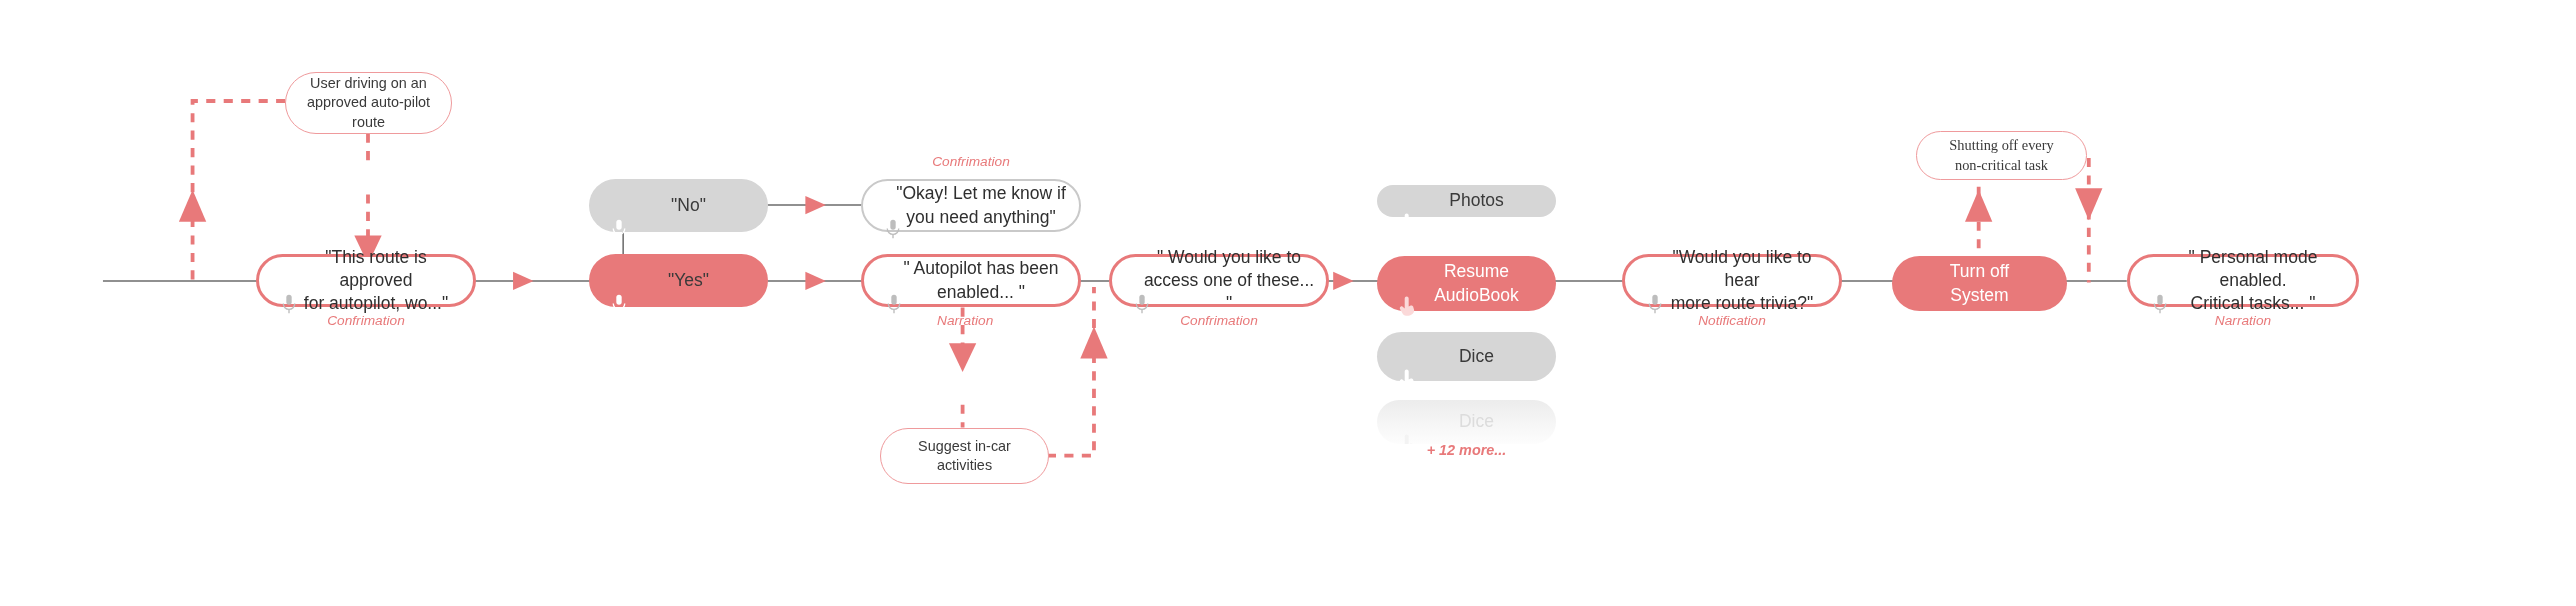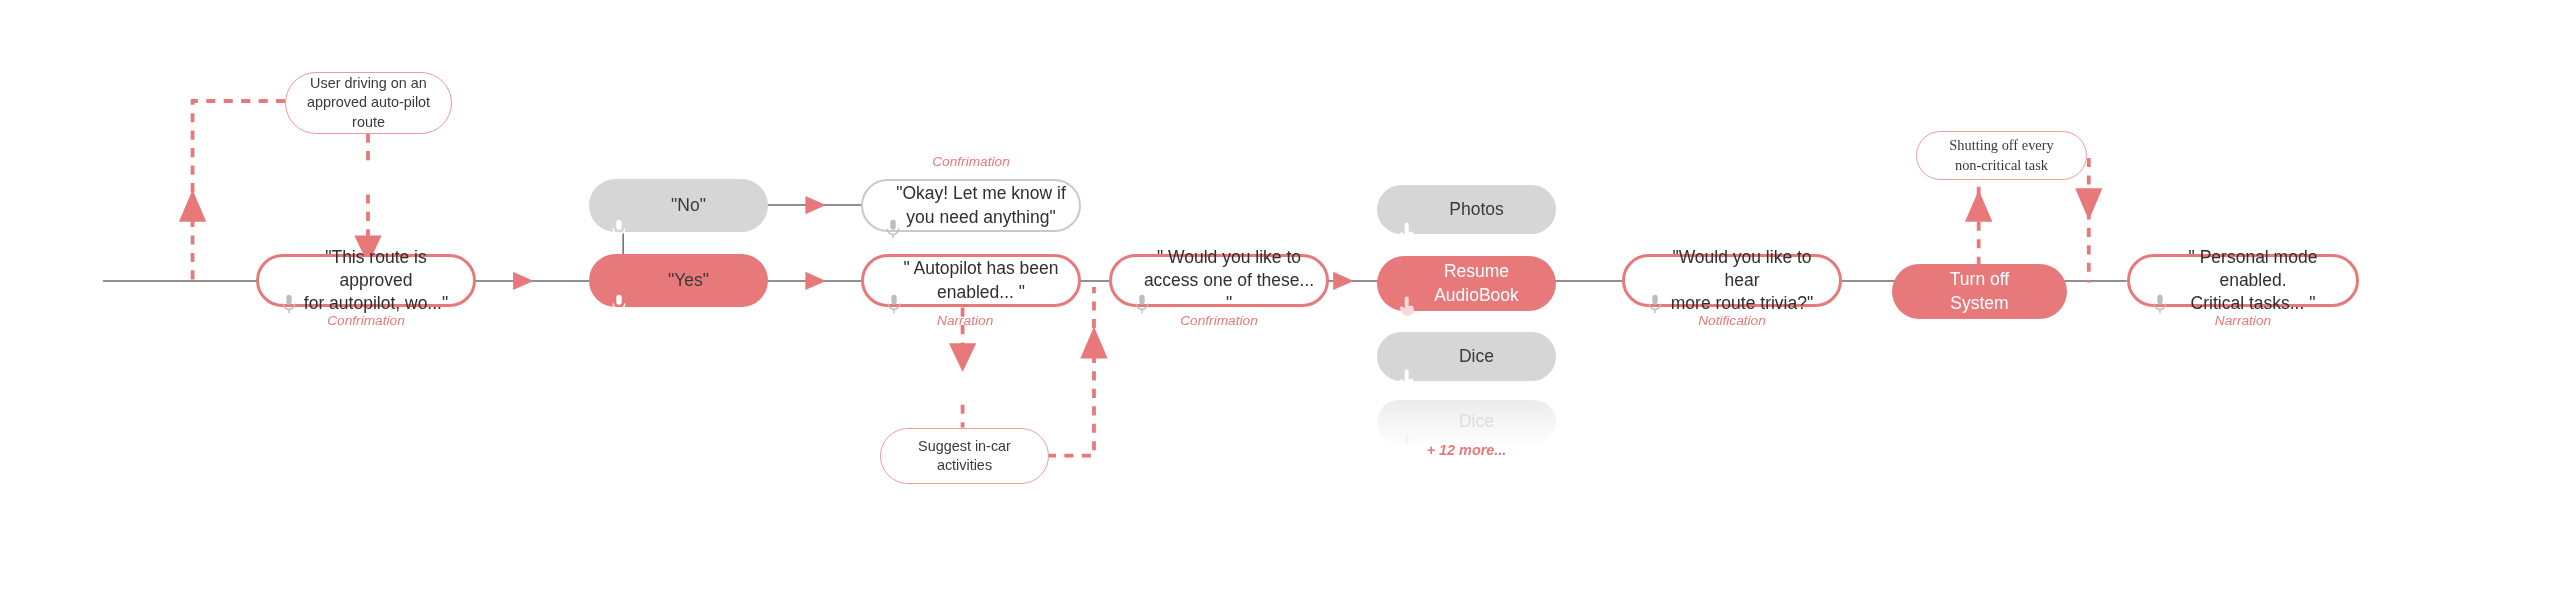--- a/index.html
+++ b/index.html
@@ -243,21 +243,21 @@
           <rect x="9.5" y="3" width="7" height="13" rx="3.5" fill="#bdbdbd"></rect>
           <path d="M5.5 14.5a7.5 7.5 0 0 0 15 0" fill="none" stroke="#bdbdbd" stroke-width="1.8"></path>
           <line x1="13" y1="22" x2="13" y2="27" stroke="#bdbdbd" stroke-width="1.8"></line>
         </svg>
     </span>
     <span class="label">" Would you like to
 access one of these... "</span>
   </div>
   <div class="caption" style="left:1109px;top:313px;width:220px;">Confrimation</div>
 
-  <div class="node grey has-icon" style="left:1377px;top:185px;width:179px;height:49px;align-items:center;">
+  <div class="node grey has-icon" style="left:1377px;top:185px;width:179px;height:32px;align-items:center;">
     <span class="pill-icon">
       <svg viewBox="0 0 26 30">
           <path d="M10 4c0-1.6 1.2-2.8 2.6-2.8S15.2 2.4 15.2 4v10.2l2.6-1.1c1.4-.6 2.9.2 3.3 1.6l1.1 4c.5 1.9-.2 3.9-1.8 5l-2.3 1.6c-1 .7-2.2 1-3.4 1h-3.1c-1.5 0-2.9-.7-3.8-1.9L4.1 18c-.8-1.1-.6-2.6.5-3.4 1-.7 2.4-.6 3.2.3L10 17V4z" fill="#ffffff"></path>
         </svg>
     </span>
     <span class="label">Photos</span>
   </div>
 
   <div class="node filled has-icon" style="left:1377px;top:256px;width:179px;height:55px;align-items:center;">
     <span class="pill-icon">
@@ -300,21 +300,21 @@
     <span class="label">"Would you like to hear
 more route trivia?"</span>
   </div>
   <div class="caption" style="left:1622px;top:313px;width:220px;">Notification</div>
 
   <div class="node state" style="left:1916px;top:131px;width:171px;height:49px;font-family:Liberation Serif, serif;">
     <span class="label">Shutting off every
 non-critical task</span>
   </div>
 
-  <div class="node filled" style="left:1892px;top:264px;width:175px;height:55px;">
+  <div class="node filled" style="left:1892px;top:256px;width:175px;height:55px;">
     <span class="label">Turn off
 System</span>
   </div>
 
   <div class="node voice has-icon" style="left:2127px;top:254px;width:232px;height:53px;">
     <span class="pill-icon">
       <svg viewBox="0 0 26 30">
           <rect x="9.5" y="3" width="7" height="13" rx="3.5" fill="#bdbdbd"></rect>
           <path d="M5.5 14.5a7.5 7.5 0 0 0 15 0" fill="none" stroke="#bdbdbd" stroke-width="1.8"></path>
           <line x1="13" y1="22" x2="13" y2="27" stroke="#bdbdbd" stroke-width="1.8"></line>

